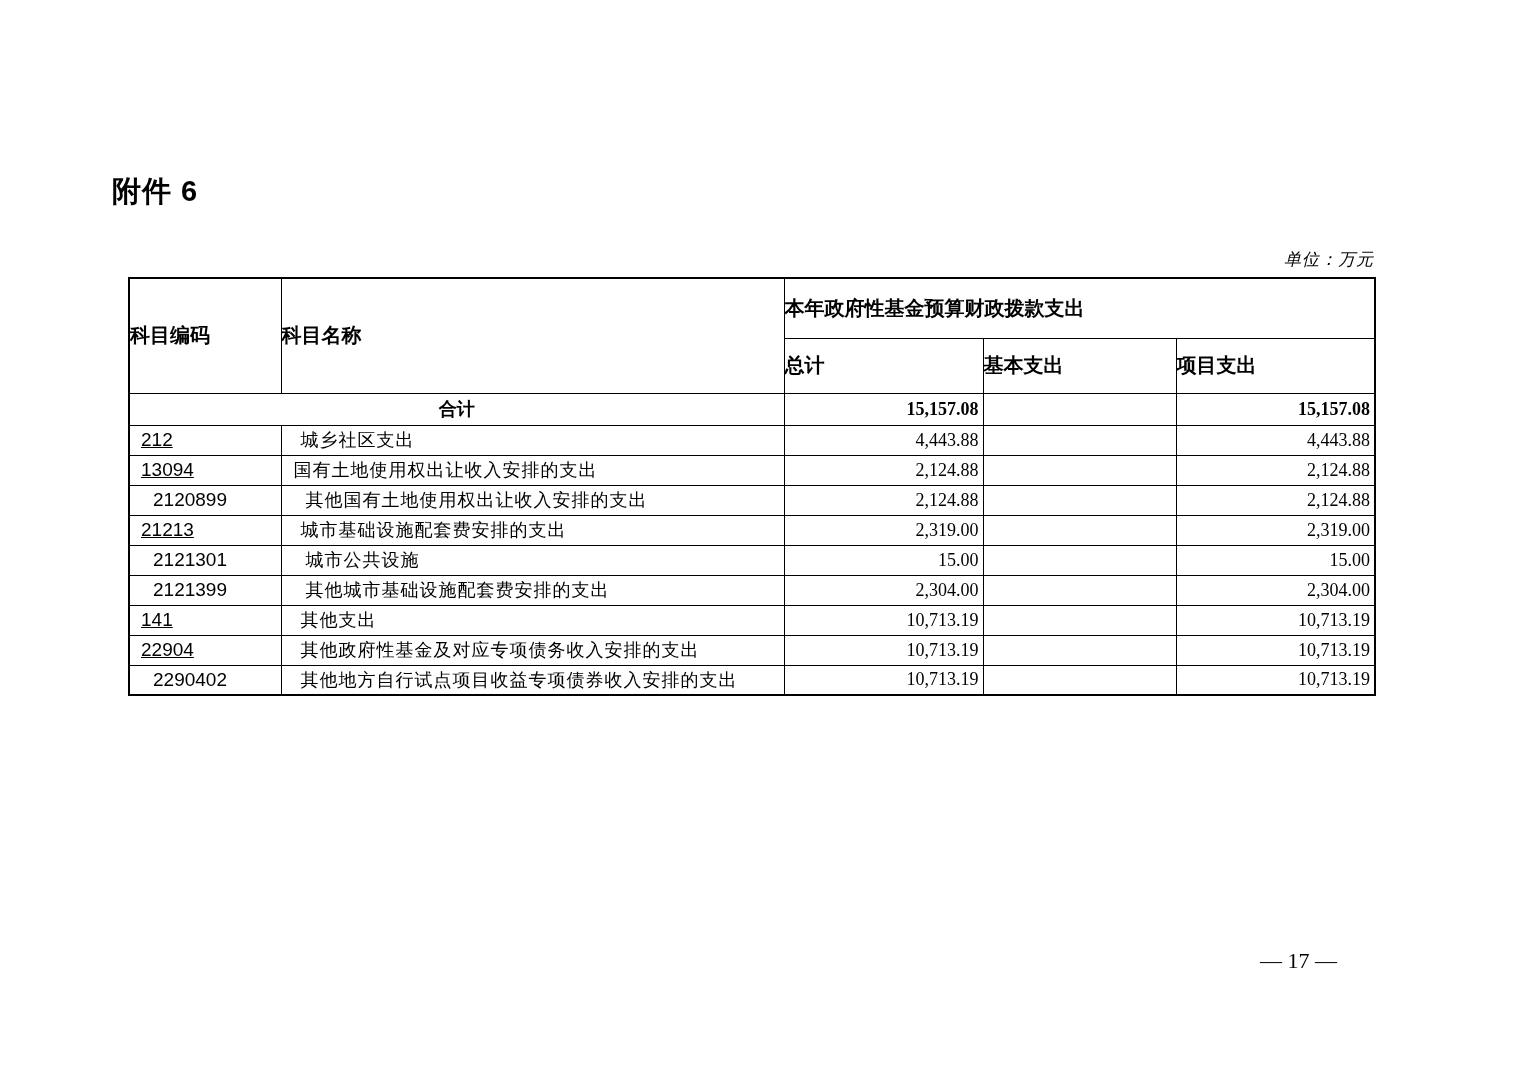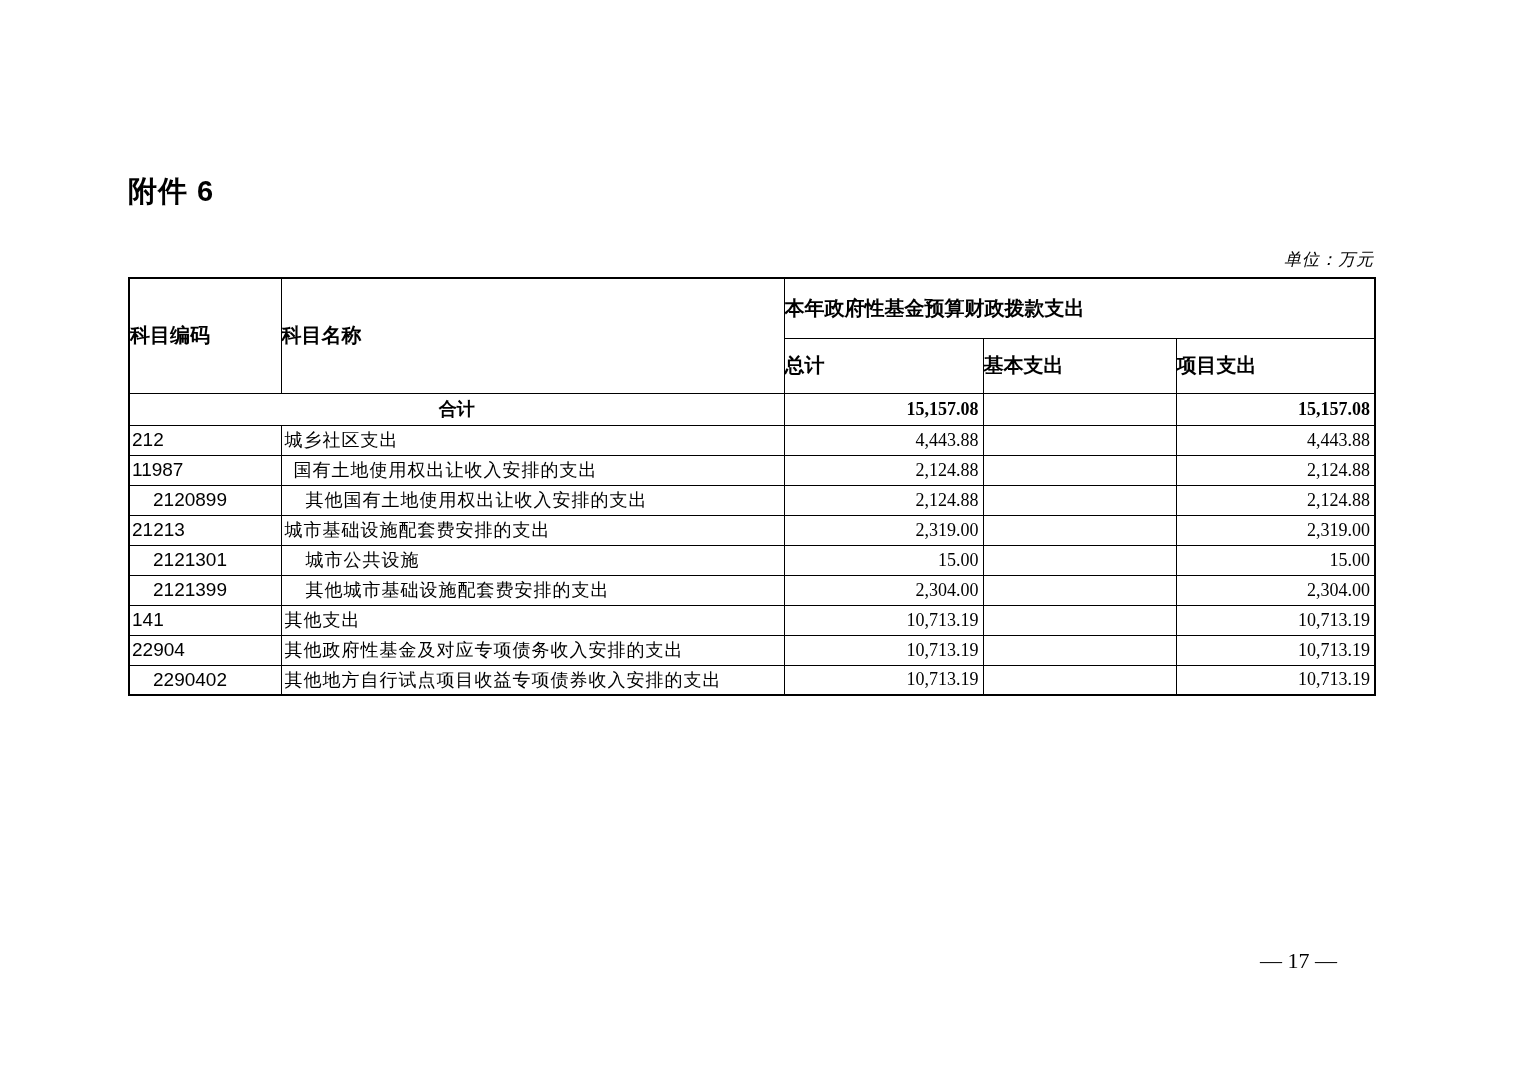--- a/index.html
+++ b/index.html
@@ -6,21 +6,21 @@
   html, body { width: 1520px; height: 1074px; }
   body {
     background: #ffffff;
     color: #000000;
     font-family: "Liberation Serif", serif;
     position: relative;
     overflow: hidden;
   }
   .attachment-label {
     position: absolute;
-    left: 128px;
+    left: 112px;
     top: 172px;
     font-family: "Liberation Sans", sans-serif;
     font-weight: bold;
     font-size: 29px;
     letter-spacing: 1px;
   }
   .content {
     position: absolute;
     left: 128px;
     top: 232px;
@@ -91,23 +91,23 @@
     padding-right: 4px;
   }
   tr.summary-row td.summary-label {
     font-family: "Liberation Sans", sans-serif;
     font-weight: bold;
     font-size: 18px;
     text-align: center;
     vertical-align: middle;
   }
   tr.summary-row td.cell-num { font-weight: bold; margin-left: 31px; }
-  .code-lvl0 { padding-left: 2px; }
+  .code-lvl0 { padding-left: 11px; text-decoration: underline; }
   .code-lvl1 { padding-left: 23px; }
-  .name-lvl0 { padding-left: 3px; }
+  .name-lvl0 { padding-left: 19px; }
   .name-lvl1 { padding-left: 12px; }
   .name-lvl2 { padding-left: 24px; }
   .page-number {
     position: absolute;
     left: 1260px;
     top: 948px;
     font-family: "Liberation Serif", serif;
     font-size: 22px;
     white-space: nowrap;
   }
@@ -149,21 +149,21 @@
         <td class="cell-num">15,157.08</td>
       </tr>
     <tr>
     <td class="cell-code code-lvl0">212</td>
     <td class="cell-name name-lvl0">城乡社区支出</td>
     <td class="cell-num">4,443.88</td>
     <td class="cell-num"></td>
     <td class="cell-num">4,443.88</td>
   </tr>
         <tr>
-    <td class="cell-code code-lvl0">11987</td>
+    <td class="cell-code code-lvl0">13094</td>
     <td class="cell-name name-lvl1">国有土地使用权出让收入安排的支出</td>
     <td class="cell-num">2,124.88</td>
     <td class="cell-num"></td>
     <td class="cell-num">2,124.88</td>
   </tr>
         <tr>
     <td class="cell-code code-lvl1">2120899</td>
     <td class="cell-name name-lvl2">其他国有土地使用权出让收入安排的支出</td>
     <td class="cell-num">2,124.88</td>
     <td class="cell-num"></td>

